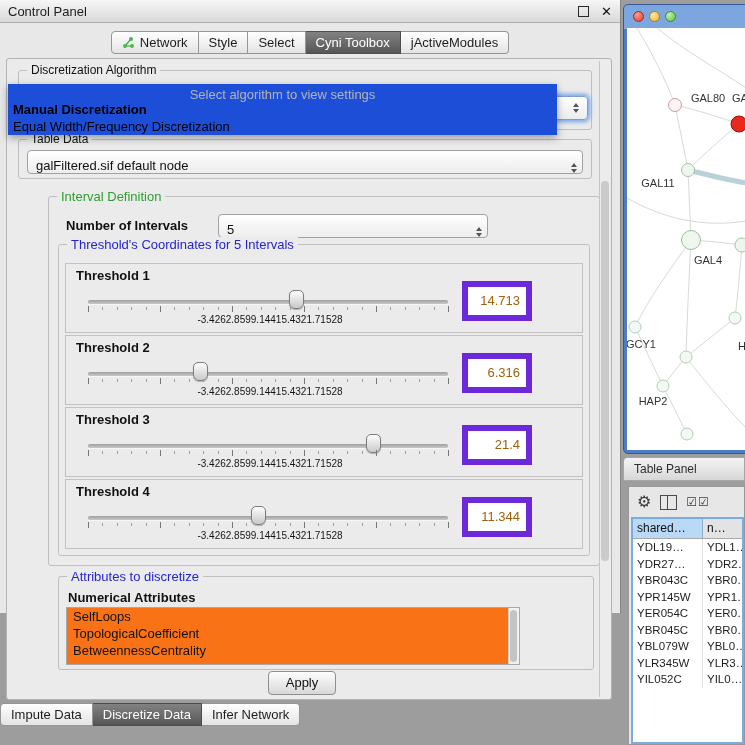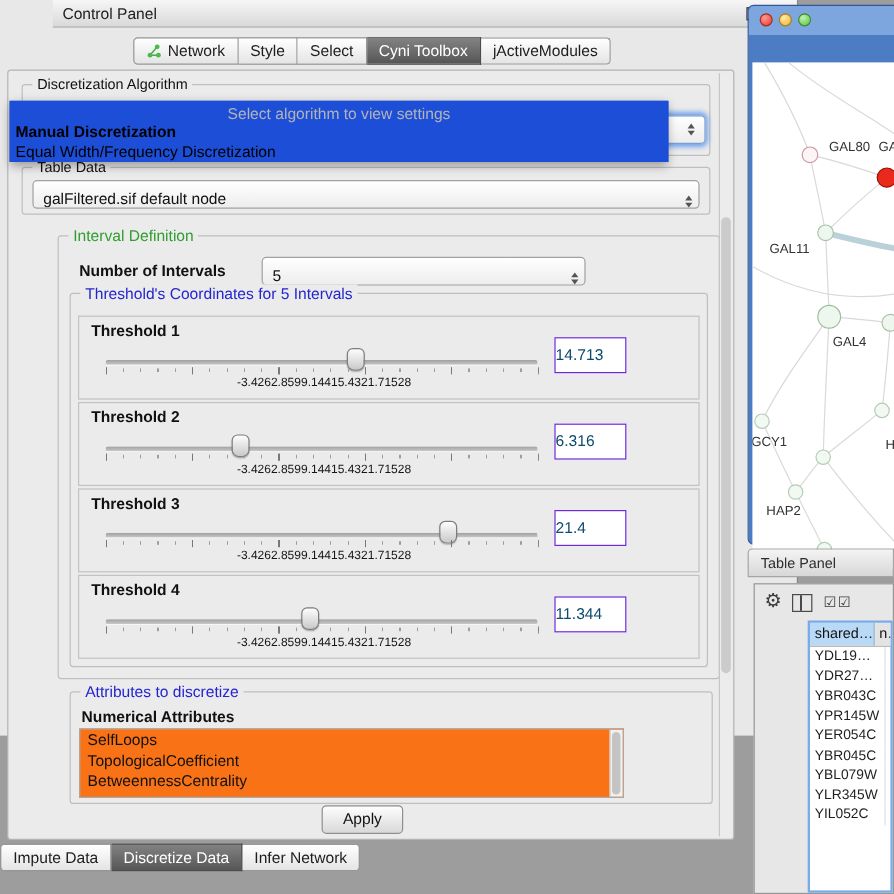--- a/index.html
+++ b/index.html
@@ -1,20 +1,20 @@
 <!DOCTYPE html>
 <html><head>
 <meta charset="utf-8">
 <style>
   html,body{margin:0;padding:0;}
   body{font-family:"Liberation Sans","DejaVu Sans",sans-serif;}
   .stage{position:relative;width:745px;height:745px;overflow:hidden;background:#9d9d9d;}
 
   
-  .control-panel{position:absolute;left:0;top:0;width:620px;height:613px;background:#e8e8e8;border-right:1px solid #868686;padding-left:44px;}
+  .control-panel{position:absolute;left:0;top:0;width:620px;height:613px;background:#e8e8e8;border-right:1px solid #868686;}
   .cp-titlebar{height:22px;background:linear-gradient(#f6f6f6,#d9d9d9);border-bottom:1px solid #adadad;display:flex;align-items:center;padding:0 8px;}
   .cp-title{flex:1;font-size:13px;color:#1c1c1c;}
   .float-btn{width:9px;height:9px;border:1.5px solid #2a2a2a;margin-right:12px;cursor:pointer;}
   .close-btn{font-size:13px;font-weight:bold;color:#101010;cursor:pointer;line-height:1;}
 
   .top-tabs{position:absolute;top:31px;left:0;width:620px;display:flex;justify-content:center;}
   .tab{font-size:13px;height:21px;line-height:21px;padding:0 10px;background:linear-gradient(#ffffff,#e4e4e4);border:1px solid #969696;border-left:none;color:#1d1d1d;display:flex;align-items:center;gap:5px;cursor:pointer;white-space:nowrap;}
   .tab.first{border-left:1px solid #969696;border-radius:4px 0 0 4px;}
   .tab.last{border-radius:0 4px 4px 0;}
   .tab.sel{background:linear-gradient(#828282,#565656);color:#fff;border-color:#4c4c4c;}
@@ -40,21 +40,21 @@
   .popup-item.bold{font-weight:bold;}
 
   .thr-row{position:absolute;left:6px;width:516px;height:68px;border:1px solid #c2c2c2;background:#ebebeb;}
   .thr-title{position:absolute;left:10px;top:4px;font-size:13px;font-weight:bold;color:#111;}
   .slider-track{position:absolute;left:22px;top:36px;width:360px;height:4px;background:linear-gradient(#9f9f9f,#c9c9c9);border-radius:2px;border-bottom:1px solid #f6f6f6;cursor:pointer;}
   .thumb{position:absolute;top:26px;width:13px;height:17px;background:linear-gradient(#fdfdfd,#c9c9c9);border:1px solid #7d7d7d;border-radius:5px 5px 6px 6px;box-shadow:0 1px 1px rgba(0,0,0,.25);cursor:pointer;}
   .ticks-major{position:absolute;left:22px;top:42px;width:361px;height:6px;background:repeating-linear-gradient(to right,#787878 0 1px,transparent 1px 72px);}
   .ticks-minor{position:absolute;left:22px;top:43px;width:361px;height:3px;background:repeating-linear-gradient(to right,#9d9d9d 0 1px,transparent 1px 14.4px);}
   .ticklabels{position:absolute;left:8px;top:50px;width:392px;display:flex;justify-content:center;}
   .ticklabels span{font-size:10px;color:#161616;}
-  .valuebox{position:absolute;left:396px;top:17px;width:52px;height:28px;background:#fff;border:1px solid #6d28d9;font-size:13px;color:#0c4a6e;line-height:28px;padding-right:6px;box-sizing:content-box;cursor:text;}
+  .valuebox{position:absolute;left:396px;top:17px;width:52px;height:28px;background:#fff;border:6px solid #6d28d9;font-size:13px;color:#a16207;text-align:right;line-height:28px;padding-right:6px;box-sizing:content-box;cursor:text;}
 
   .attr-label{position:absolute;left:9px;top:13px;font-size:13px;font-weight:bold;color:#111;}
   .attr-list{position:absolute;left:7px;top:30px;width:452px;height:56px;background:#f97316;border:1px solid #a8a8a8;overflow:hidden;}
   .attr-item{font-size:13px;color:#111;line-height:16px;padding:1px 0 0 6px;cursor:pointer;}
   .list-scroll{position:absolute;right:0;top:0;width:10px;height:100%;background:#f1f1f1;border-left:1px solid #d0d0d0;}
   .list-scroll .sthumb{position:absolute;left:1px;top:2px;width:7px;bottom:2px;background:#c4c4c4;border-radius:4px;cursor:pointer;}
 
   .apply-btn{position:absolute;left:261px;top:612px;width:66px;height:22px;border:1px solid #8f8f8f;border-radius:4px;background:linear-gradient(#fefefe,#d8d8d8);font-size:13px;color:#111;text-align:center;line-height:22px;cursor:pointer;}
 
   .panel-scroll{position:absolute;left:592px;top:2px;width:10px;height:636px;background:#ececec;border-left:1px solid #c6c6c6;}
@@ -64,33 +64,33 @@
 
   .num-label{position:absolute;left:17px;top:21px;font-size:13px;font-weight:bold;color:#111;}
 
   
   .net-window{position:absolute;left:623px;top:4px;width:122px;height:448px;background:linear-gradient(#7ea6de 0 24px,#4c7cc4 24px);border:1px solid #33589a;border-radius:5px 0 0 5px;}
   .net-titlebar{height:22px;display:flex;align-items:center;padding-left:9px;gap:5px;}
   .light{width:11px;height:11px;border-radius:50%;cursor:pointer;}
   .light.red{background:radial-gradient(circle at 35% 30%,#ff9a8e,#e53a2c);border:1px solid #a8291e;box-sizing:border-box;}
   .light.yellow{background:radial-gradient(circle at 35% 30%,#ffeaa6,#f3b32c);border:1px solid #ad7f16;box-sizing:border-box;}
   .light.green{background:radial-gradient(circle at 35% 30%,#c2f2b2,#54c43e);border:1px solid #3d8d2d;box-sizing:border-box;}
-  .net-canvas{position:absolute;left:3px;top:23px;width:119px;height:422px;background:#fff;margin-top:24px;}
+  .net-canvas{position:absolute;left:3px;top:23px;width:119px;height:422px;background:#fff;}
   .net-canvas svg{display:block;}
   .net-canvas text{font-family:"Liberation Sans","DejaVu Sans",sans-serif;font-size:11px;fill:#333;}
 
   
   .tp-titlebar{position:absolute;left:623px;top:457px;width:122px;height:24px;background:linear-gradient(#f4f4f4,#d7d7d7);border:1px solid #a5a5a5;border-radius:4px 0 0 0;box-sizing:border-box;display:flex;align-items:center;}
   .tp-title{font-size:12px;color:#2d2d2d;padding-left:10px;}
   .table-window{position:absolute;left:628px;top:486px;width:117px;height:259px;background:#e7e7e7;border:1px solid #979797;box-sizing:border-box;}
   .tbl-toolbar{height:30px;display:flex;align-items:center;gap:9px;padding-left:8px;}
   .gear{font-size:16px;color:#3c3c3c;cursor:pointer;line-height:1;}
   .cols-icon{width:15px;height:13px;border:1px solid #4a4a4a;background:linear-gradient(to right,transparent 6px,#4a4a4a 6px 7px,transparent 7px);cursor:pointer;}
   .checks{font-size:12px;color:#3c3c3c;letter-spacing:1px;cursor:pointer;line-height:1;}
-  .tbl-area{position:absolute;left:2px;top:30px;right:0;bottom:0;border:2px solid #7aabe4;background:#fff;overflow:hidden;margin-left:42px;}
+  .tbl-area{position:absolute;left:2px;top:30px;right:0;bottom:0;border:2px solid #7aabe4;background:#fff;overflow:hidden;}
   .tbl-header{display:flex;height:19px;border-bottom:1px solid #a9a9a9;}
   .th1{width:70px;background:#b9d9f6;border-right:1px solid #8fb0c8;font-size:12px;color:#111;line-height:19px;padding-left:4px;box-sizing:border-box;cursor:pointer;}
   .th2{flex:1;background:#e3e3e3;font-size:12px;color:#111;line-height:19px;padding-left:4px;cursor:pointer;}
   .trow{display:flex;height:16.5px;cursor:pointer;}
   .td1{width:70px;border-right:1px solid #e2e2e2;font-size:11.5px;color:#1e1e1e;line-height:16.5px;padding-left:4px;box-sizing:border-box;white-space:nowrap;overflow:hidden;}
   .td2{flex:1;font-size:11.5px;color:#1e1e1e;line-height:16.5px;padding-left:4px;white-space:nowrap;overflow:hidden;}
 </style>
 </head>
 <body>
 

